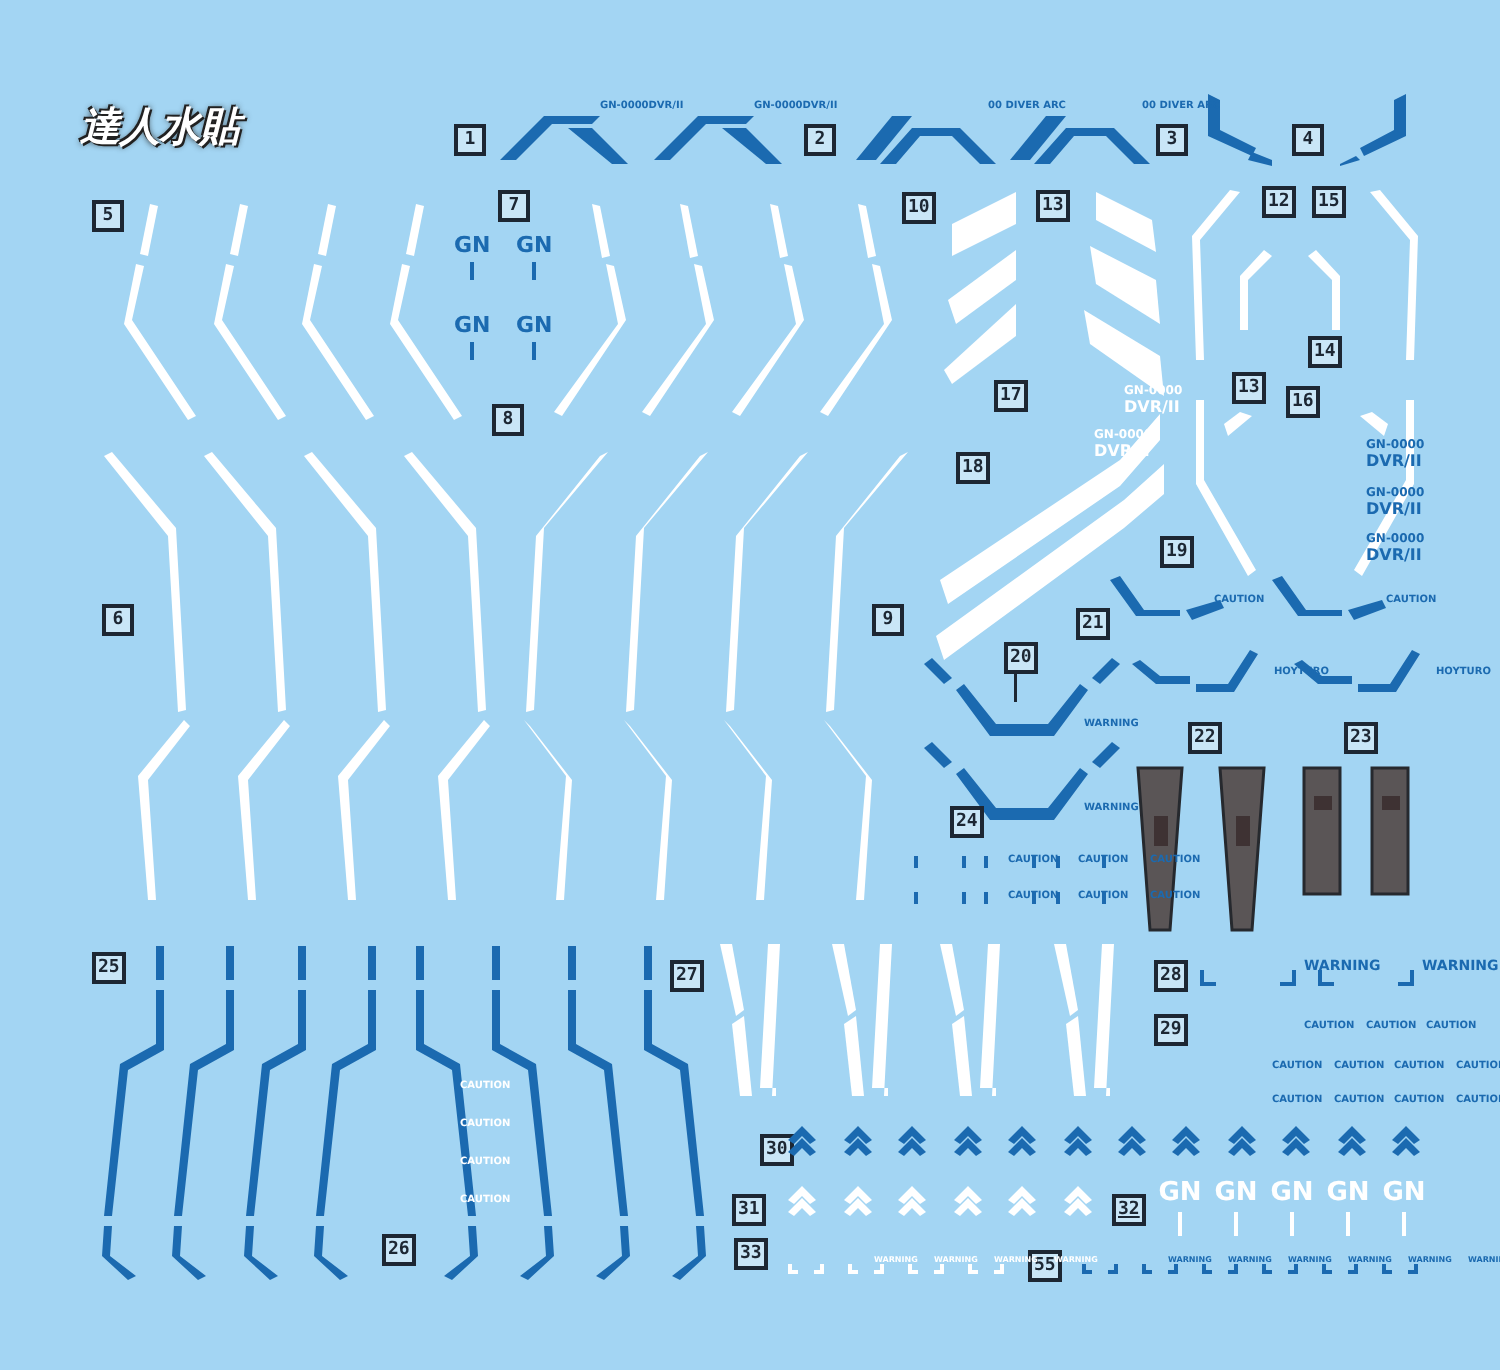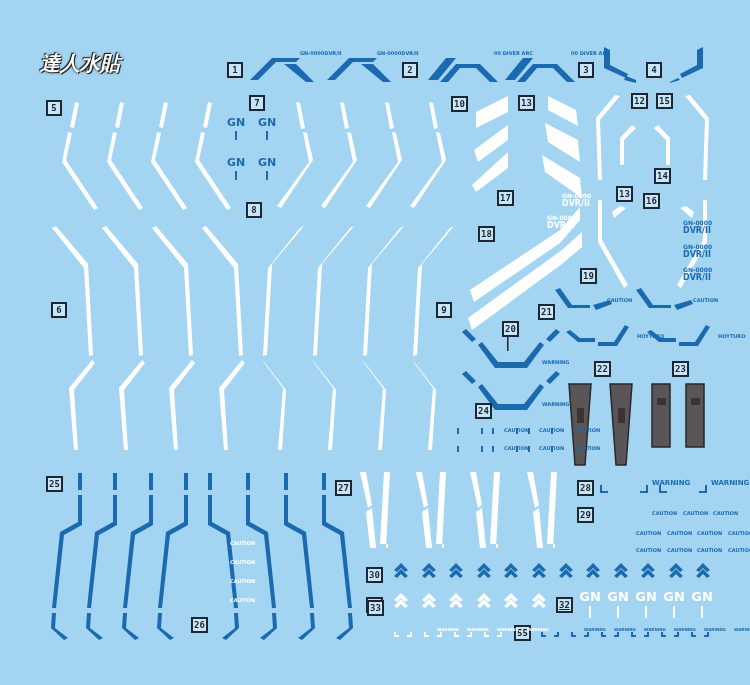--- a/index.html
+++ b/index.html
@@ -231,24 +231,24 @@
   <div class="num" style="left:502px;top:321px;text-align:right;">20</div>
   <div class="num" style="left:538px;top:304px;">21</div>
   <div class="num" style="left:594px;top:361px;">22</div>
   <div class="num" style="left:672px;top:361px;">23</div>
   <div class="num" style="left:475px;top:403px;">24</div>
   <div class="num" style="left:46px;top:476px;">25</div>
   <div class="num" style="left:191px;top:617px;">26</div>
   <div class="num" style="left:335px;top:480px;">27</div>
   <div class="num" style="left:577px;top:480px;">28</div>
   <div class="num" style="left:577px;top:507px;">29</div>
-  <div class="num" style="left:366px;top:567px;">30</div>
+  <div class="num" style="left:380px;top:567px;">30</div>
   <div class="num" style="left:366px;top:597px;">31</div>
   <div class="num" style="left:556px;top:597px;text-decoration:underline;">32</div>
-  <div class="num" style="left:367px;top:600px;">33</div>
+  <div class="num" style="left:367px;top:619px;">33</div>
   <div class="num" style="left:514px;top:625px;">55</div>
 
   <div class="tiny blue" style="left:258px;top:50px;">GN-0000DVR/II</div>
   <div class="tiny blue" style="left:335px;top:50px;">GN-0000DVR/II</div>
   <div class="tiny blue" style="left:452px;top:50px;">00 DIVER ARC</div>
   <div class="tiny blue" style="left:529px;top:50px;">00 DIVER ARC</div>
 
   <div class="gn" style="left:227px;top:116px;"><span>GN</span><span class="bar"></span></div>
   <div class="gn" style="left:258px;top:116px;"><span>GN</span><span class="bar"></span></div>
   <div class="gn" style="left:227px;top:156px;"><span>GN</span><span class="bar"></span></div>

